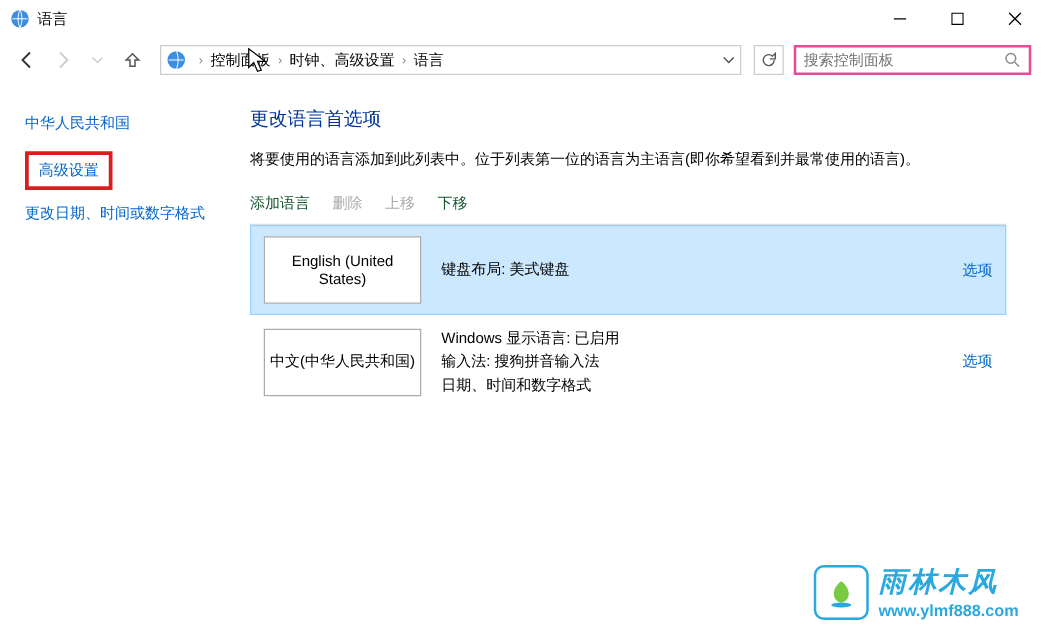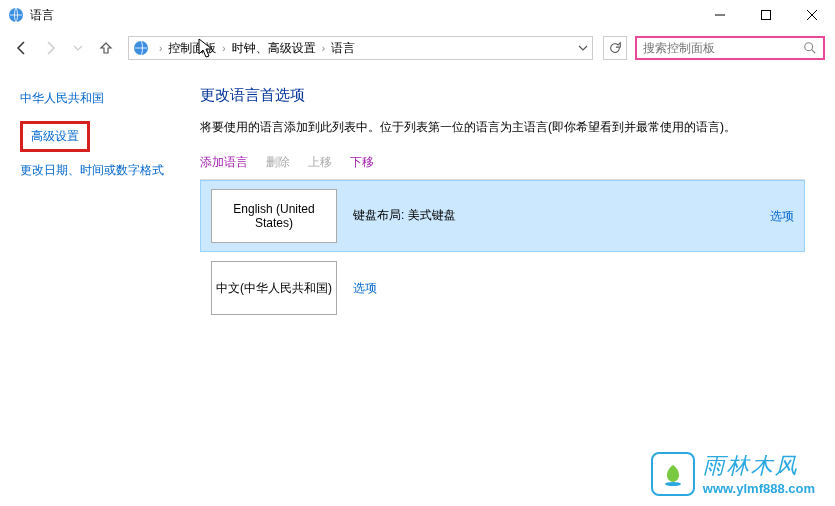--- a/index.html
+++ b/index.html
@@ -31,35 +31,35 @@
 .content { display: flex; padding: 14px 0 0 0; }
 .sidebar { width: 190px; padding: 10px 20px; }
 .sidebar a { display: block; color: #0066cc; font-size: 12px; margin-bottom: 14px; text-decoration: none; }
 .highlight-box { border: 3px solid #d62020; padding: 4px 8px; display: inline-block; margin-bottom: 10px; }
 .highlight-box a { margin-bottom: 0; }
 
 .main { flex: 1; padding: 6px 30px 0 10px; }
 .main h1 { color: #003399; font-size: 15px; font-weight: normal; margin-bottom: 14px; }
 .main .desc { font-size: 12px; color: #000000; margin-bottom: 18px; }
 .toolbar { display: flex; gap: 18px; font-size: 12px; margin-bottom: 8px; }
-.toolbar .tb-item { color: #a21caf; }
+.toolbar .tb-item { color: #14532d; }
 .toolbar .tb-item.disabled { color: #aaa; }
 
 .lang-list { border-top: 1px solid #ddd; }
 .lang-row { display: flex; align-items: center; border: 1px solid transparent; padding: 8px 10px; min-height: 70px; }
 .lang-row.selected { background: #cce8ff; border: 1px solid #99d1ff; }
 .lang-box { width: 126px; min-height: 54px; border: 1px solid #aaa; background: #fff; display: flex; align-items: center; justify-content: center; text-align: center; font-size: 12px; padding: 4px; margin-right: 16px; }
 .lang-info { flex: 1; font-size: 12px; line-height: 1.6; }
 .lang-options { color: #0066cc; font-size: 12px; }
 
 
 .watermark { position: absolute; right: 20px; bottom: 10px; display: flex; align-items: center; gap: 8px; }
 .watermark .wm-icon { width: 44px; height: 44px; border: 2px solid #2aa8e0; border-radius: 8px; display: flex; align-items: center; justify-content: center; background: #fff; }
 .watermark .wm-text { display: flex; flex-direction: column; }
-.watermark .wm-title { font-size: 22px; color: #2aa8e0; font-weight: normal; font-style: italic; letter-spacing: 2px; }
+.watermark .wm-title { font-size: 22px; color: #2aa8e0; font-weight: bold; font-style: italic; letter-spacing: 2px; }
 .watermark .wm-url { font-size: 13px; color: #2aa8e0; font-weight: bold; }
 
 .cursor { position: absolute; left: 198px; top: 38px; pointer-events: none; }
 </style>
 </head>
 <body>
 
 <div class="titlebar">
   <svg class="app-icon" viewBox="0 0 16 16">
     <circle cx="8" cy="8" r="7" fill="#3b8ee0"></circle>
@@ -164,20 +164,25 @@
     <div class="lang-list" id="lang-list">
         <div class="lang-row selected">
           <div class="lang-box">English (United States)</div>
           <div class="lang-info">
             <div>键盘布局: 美式键盘</div>
           </div>
           <a class="lang-options">选项</a>
         </div>
         <div class="lang-row">
           <div class="lang-box">中文(中华人民共和国)</div>
+          <div class="lang-info">
+            <div>Windows 显示语言: 已启用</div>
+            <div>输入法: 搜狗拼音输入法</div>
+            <div>日期、时间和数字格式</div>
+          </div>
           <a class="lang-options">选项</a>
         </div>
       </div>
   </div>
 </div>
 
 <div class="watermark">
   <div class="wm-icon">
     <svg width="30" height="30" viewBox="0 0 30 30">
       <path d="M15 6c-3 2-6 6-6 10 0 4 3 7 6 7s6-3 6-7c0-4-3-8-6-10z" fill="#7ac943"></path>

